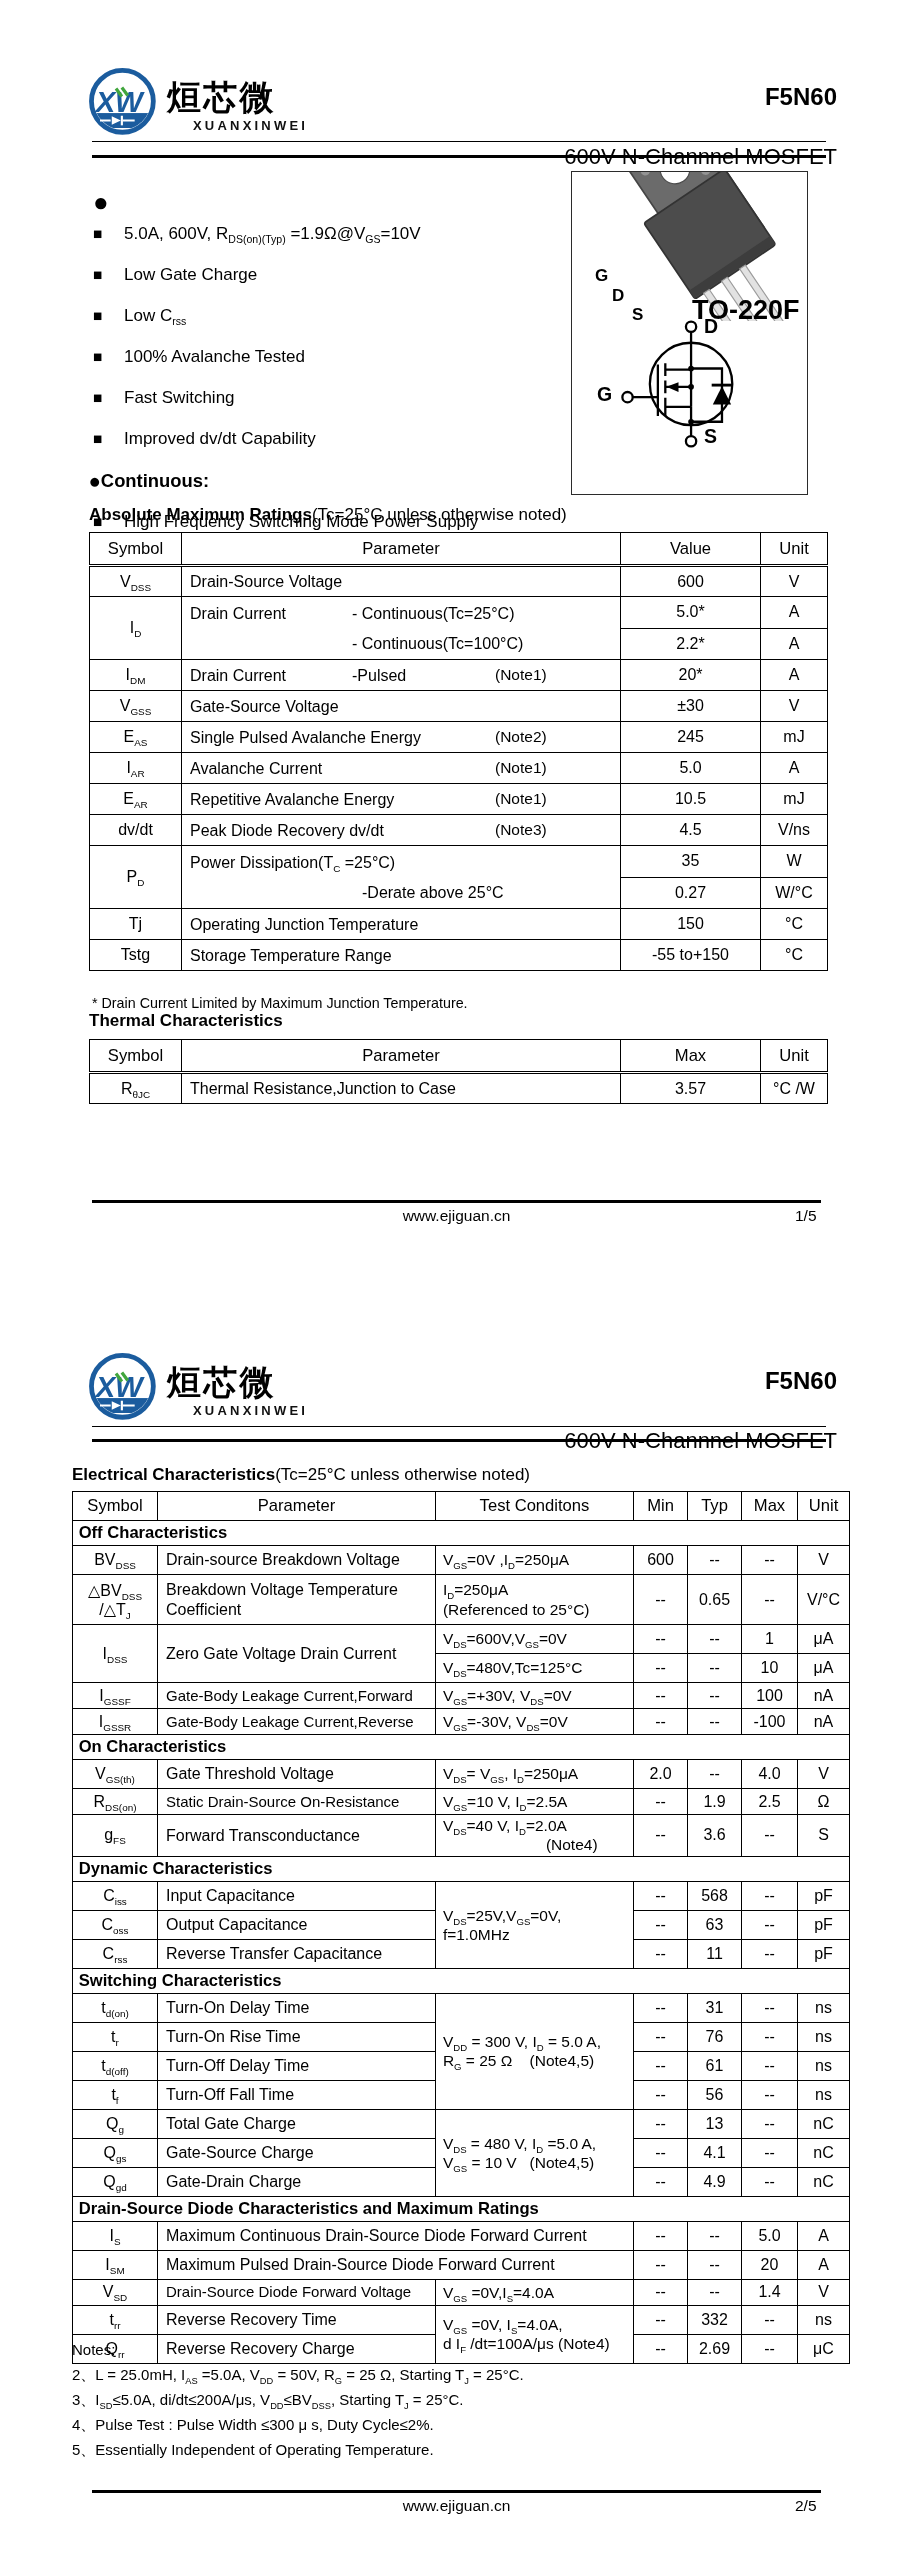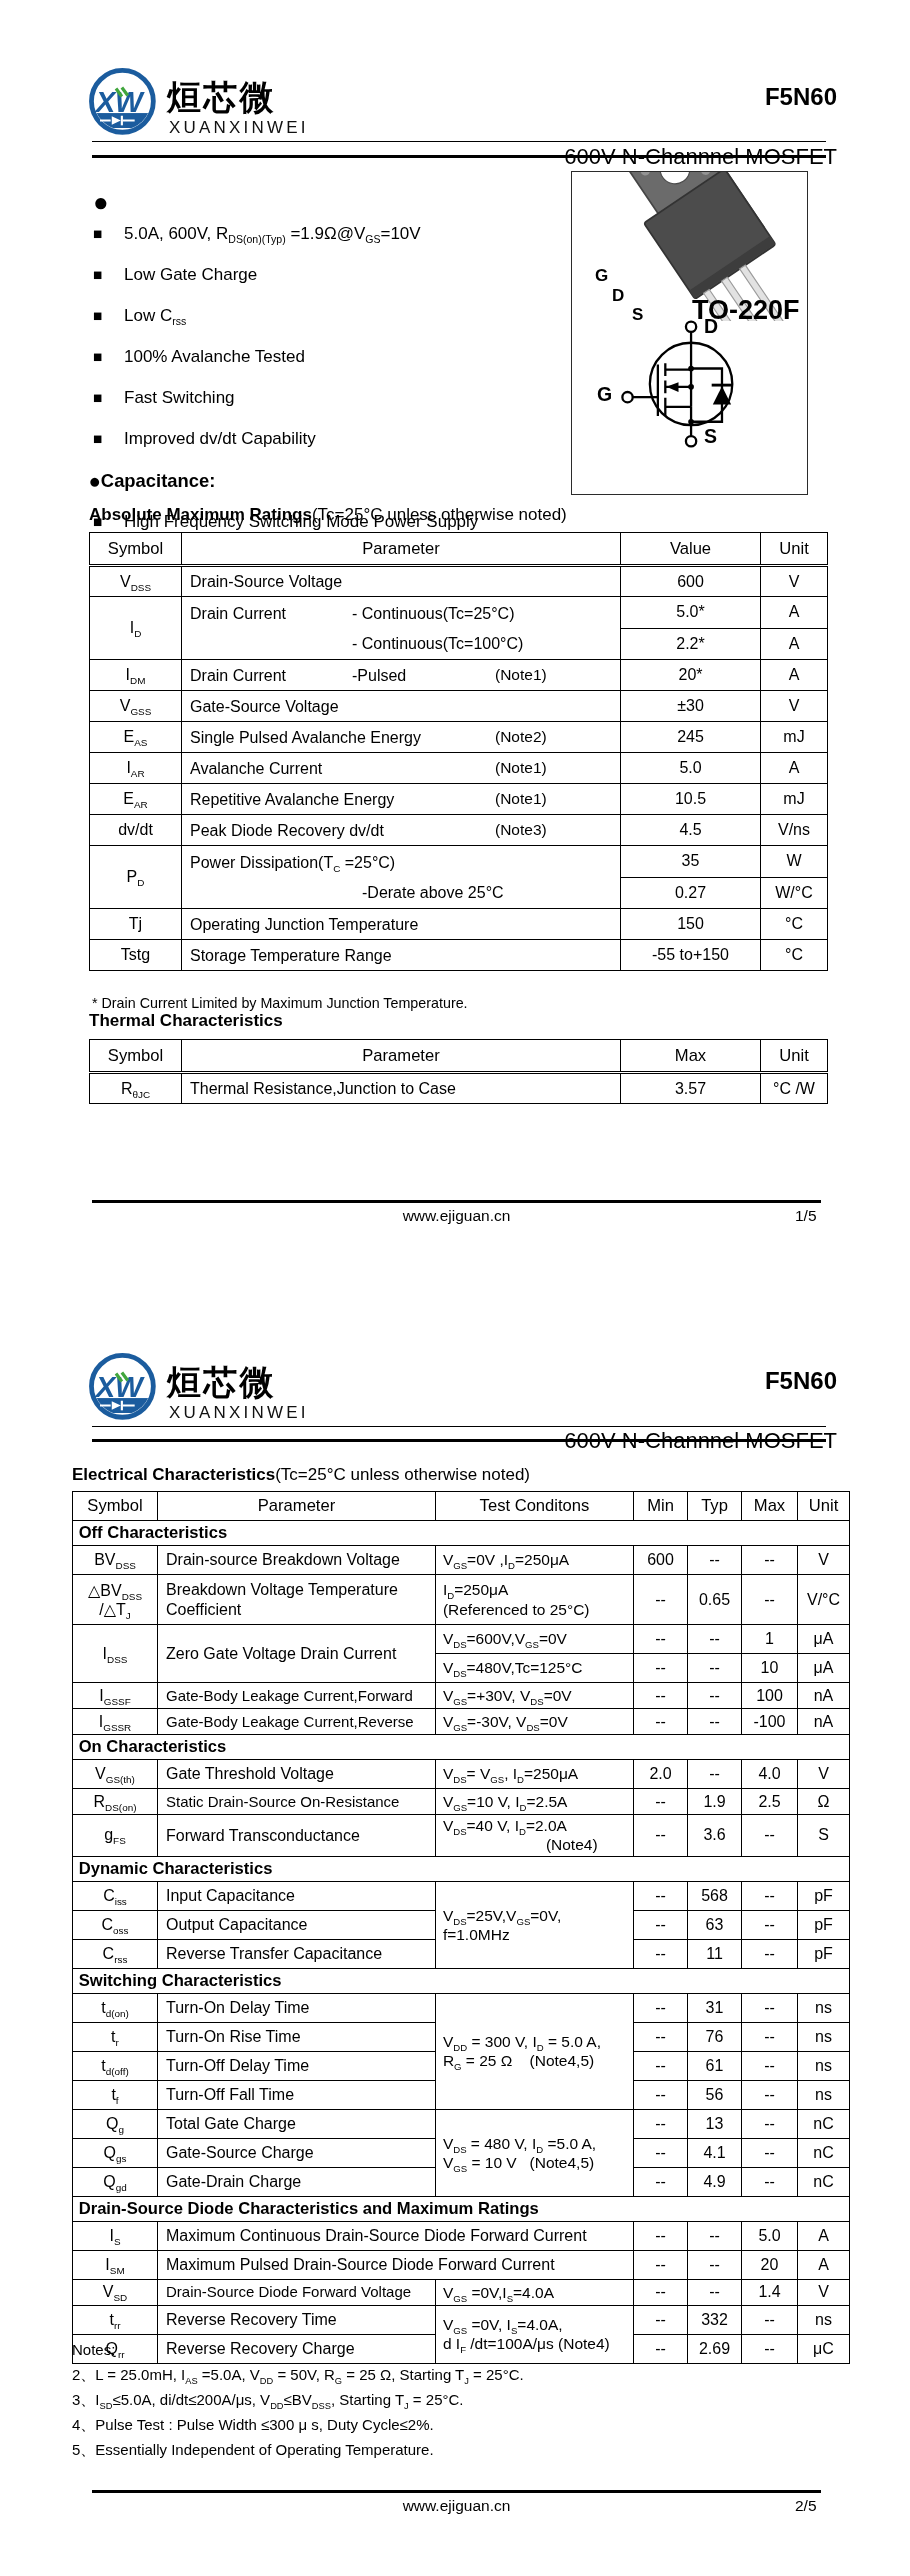--- a/index.html
+++ b/index.html
@@ -3,21 +3,21 @@
 <meta charset="utf-8">
 <style>
   * { box-sizing: border-box; margin: 0; padding: 0; }
   html,body { background:#ffffff; }
   body { font-family:"Liberation Sans","DejaVu Sans",sans-serif; color:#000; }
   #page { position:relative; width:910px; height:2576px; background:#fff; outline:1.1px solid #c9c9c9; outline-offset:-0.6px; overflow:hidden; }
 
   
   .logo-svg { position:absolute; width:80px; height:80px; }
   .brand-cn { position:absolute; font-size:34px; font-weight:bold; letter-spacing:2.3px; line-height:1; }
-  .brand-en { position:absolute; font-size:17px; font-weight:400; letter-spacing:3.2px; line-height:1; color:#111; }
+  .brand-en { position:absolute; font-size:13px; font-weight:700; letter-spacing:3.2px; line-height:1; color:#111;margin-left:24px; }
   .part-no { position:absolute; right:73px; font-size:24px; font-weight:bold; line-height:1; text-align:right; }
   .subtitle { position:absolute; right:73px; font-size:22px; line-height:1; text-align:left;margin-top:30px; }
   .rule { position:absolute; left:92px; width:734px; background:#000; }
   .rule.thin { height:1.1px; }
   .rule.thick { height:2.9px; }
 
   
   .features { position:absolute; left:93px; top:189px; width:476px; }
   .bdot { font-size:26px; line-height:1; height:32px; }
   .feat { display:flex; align-items:center; height:25px; margin-bottom:16px; font-size:17px; }
@@ -115,21 +115,21 @@
       <div class="feat">
           <span class="sq">■</span>
           <span>Fast Switching</span>
         </div>
       <div class="feat">
           <span class="sq">■</span>
           <span>Improved dv/dt Capability</span>
         </div>
       <div class="apph">
           <span class="adot">●</span>
-          <span class="at">Capacitance:</span>
+          <span class="at">Continuous:</span>
         </div>
       <div class="feat">
           <span class="sq">■</span>
           <span>High Frequency Switching Mode Power Supply</span>
         </div>
       <div class="feat">
           <span class="sq">■</span>
           <span>Active Power Factor Correction</span>
         </div>
     </div>

